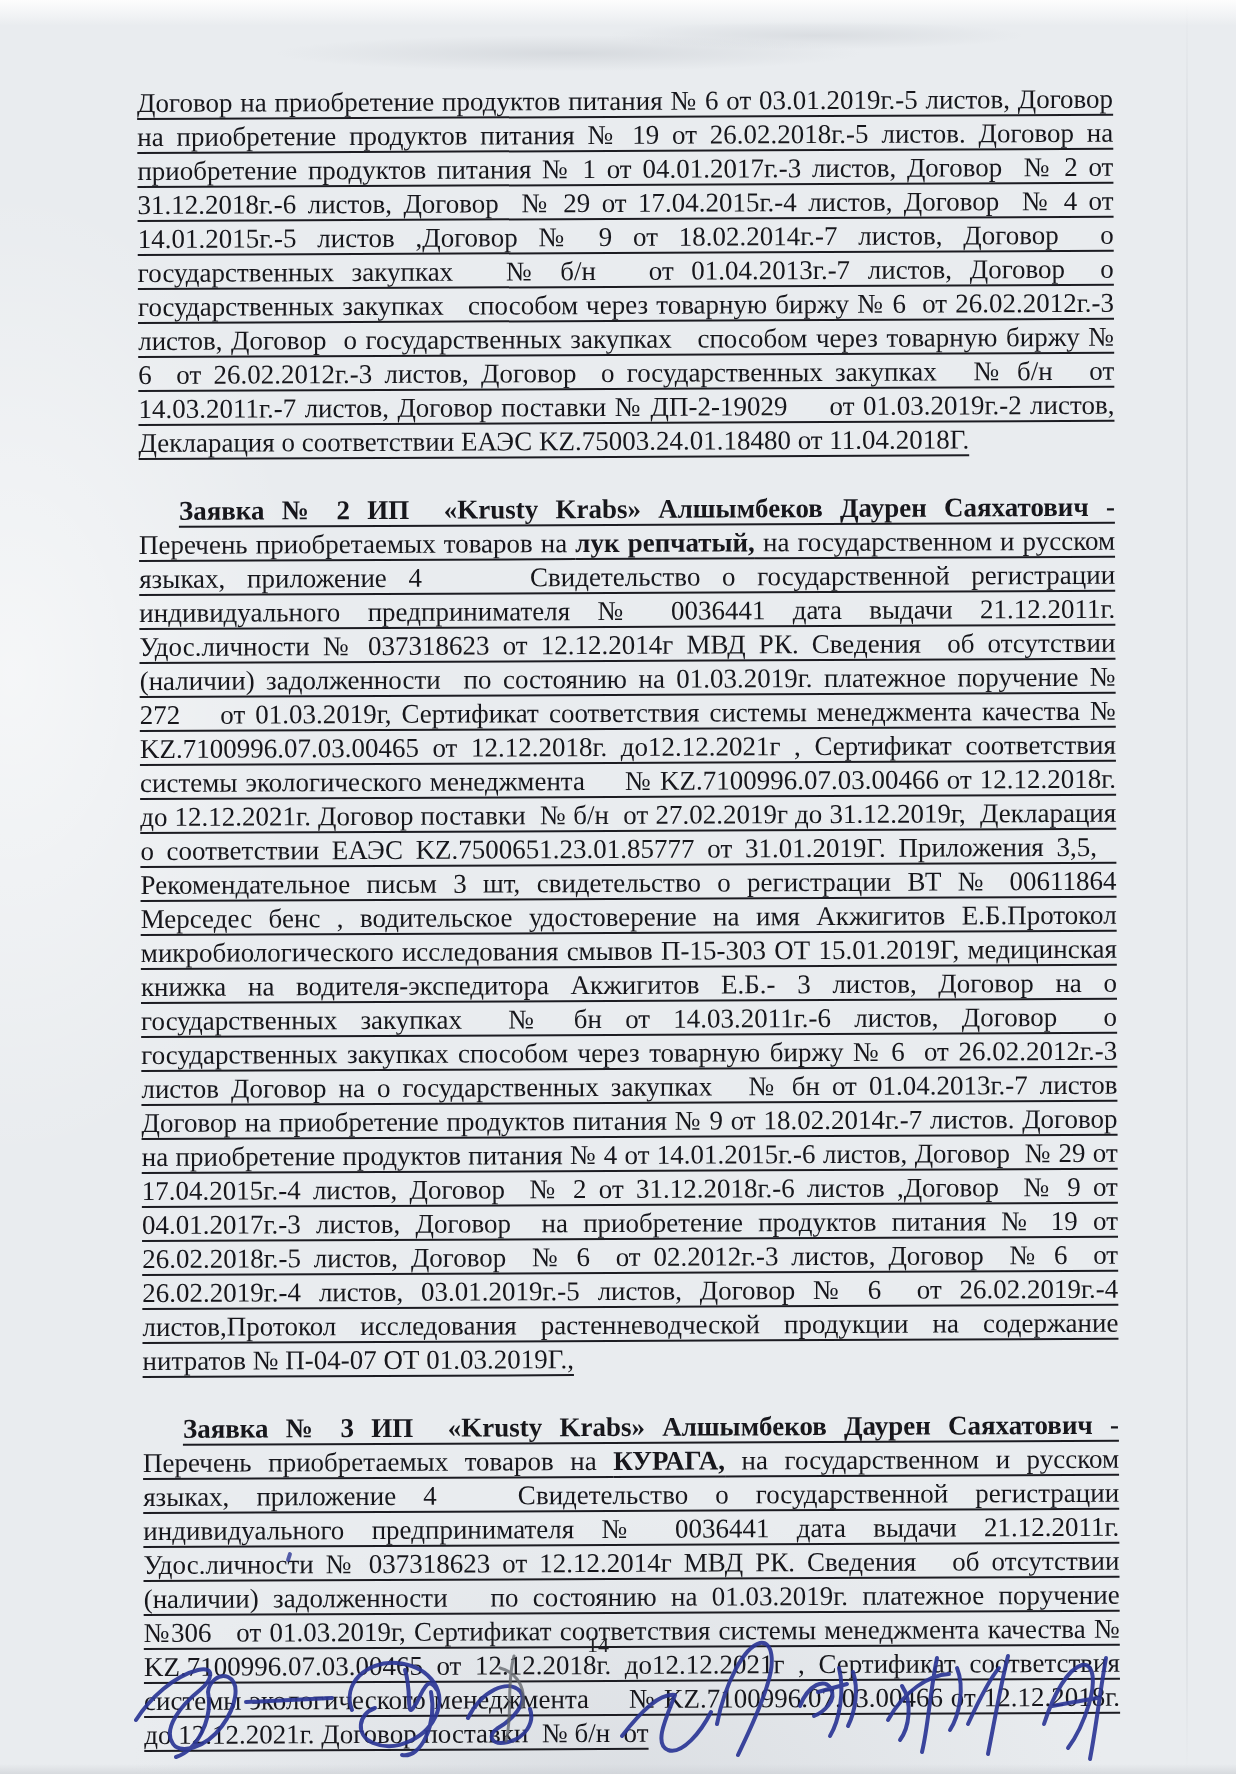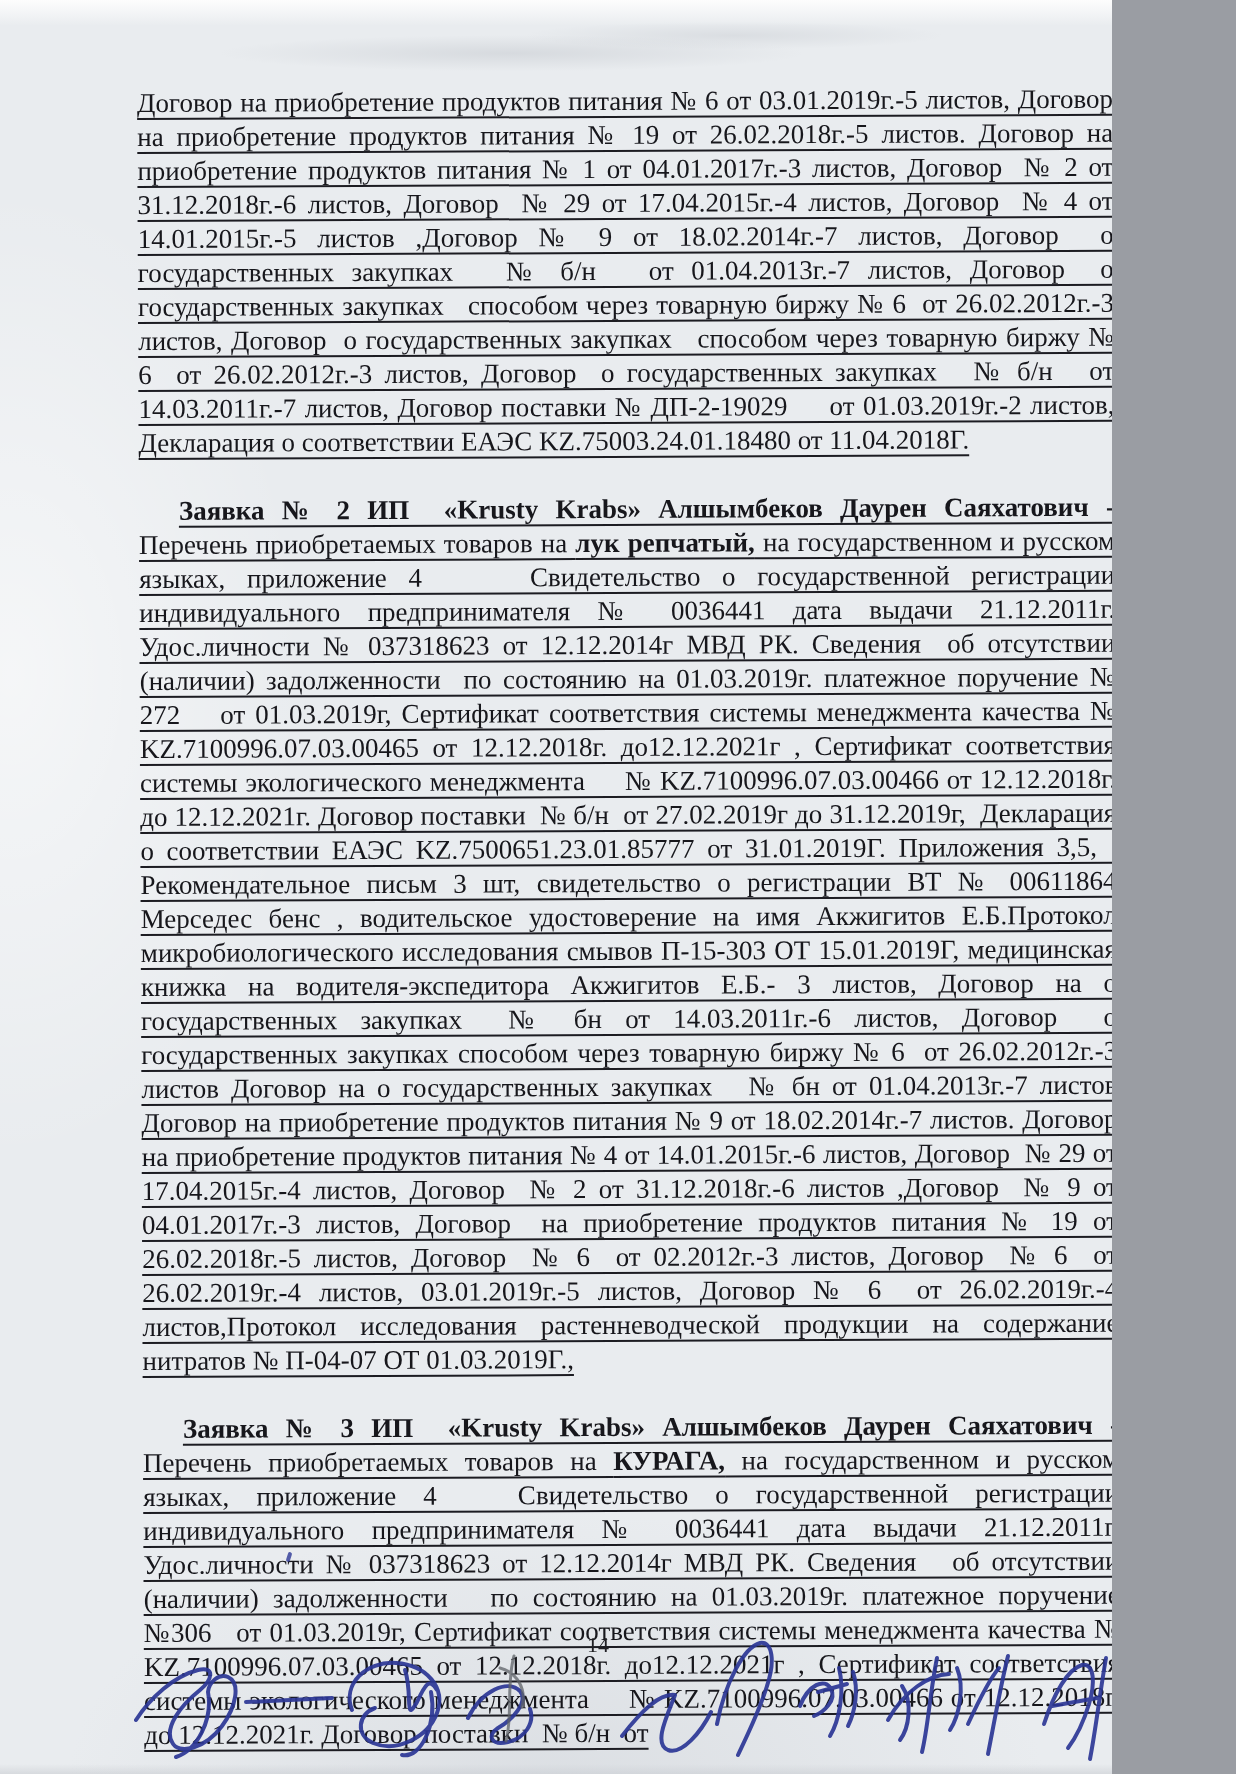--- a/index.html
+++ b/index.html
@@ -2,21 +2,21 @@
 <html><head>
 <meta charset="utf-8">
 <style>
   html, body {
     margin: 0;
     padding: 0;
     background: #9a9da3;
   }
   .page {
     position: relative;
-    width: 1112px;
+    width: 1236px;
     height: 1774px;
     background-color: #e9ecef;
     overflow: hidden;
     font-family: "Liberation Serif", serif;
   }
   
   .paper-texture {
     position: absolute;
     inset: 0;
     pointer-events: none;

